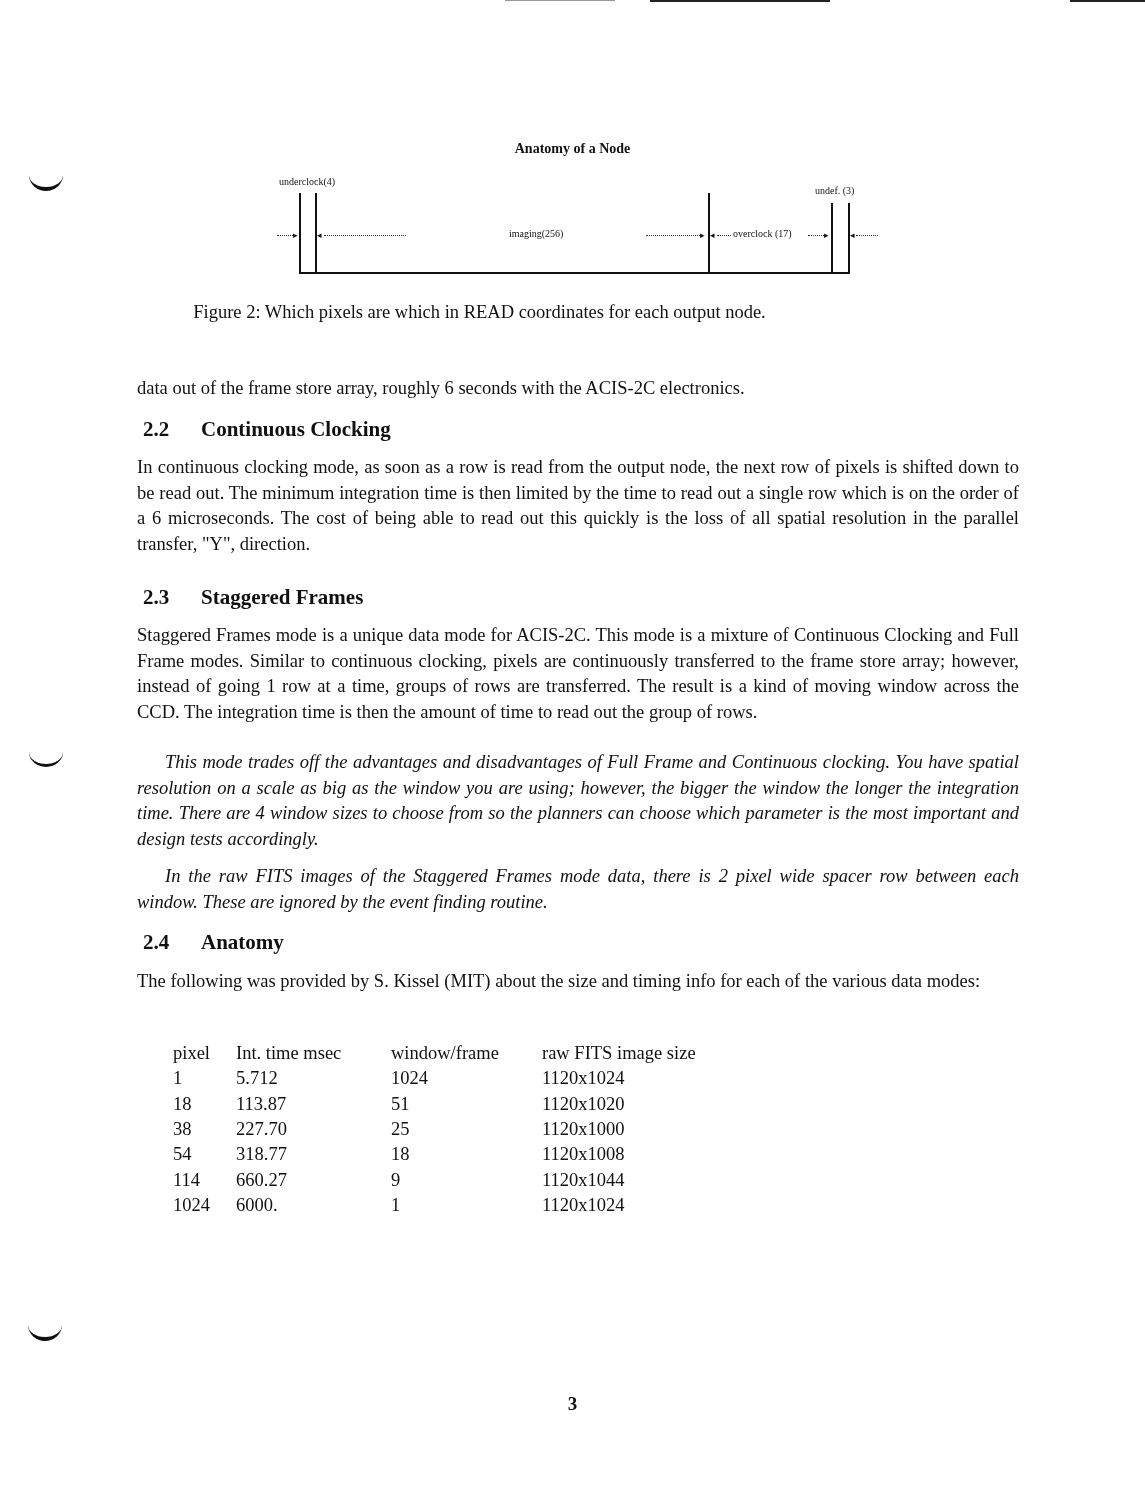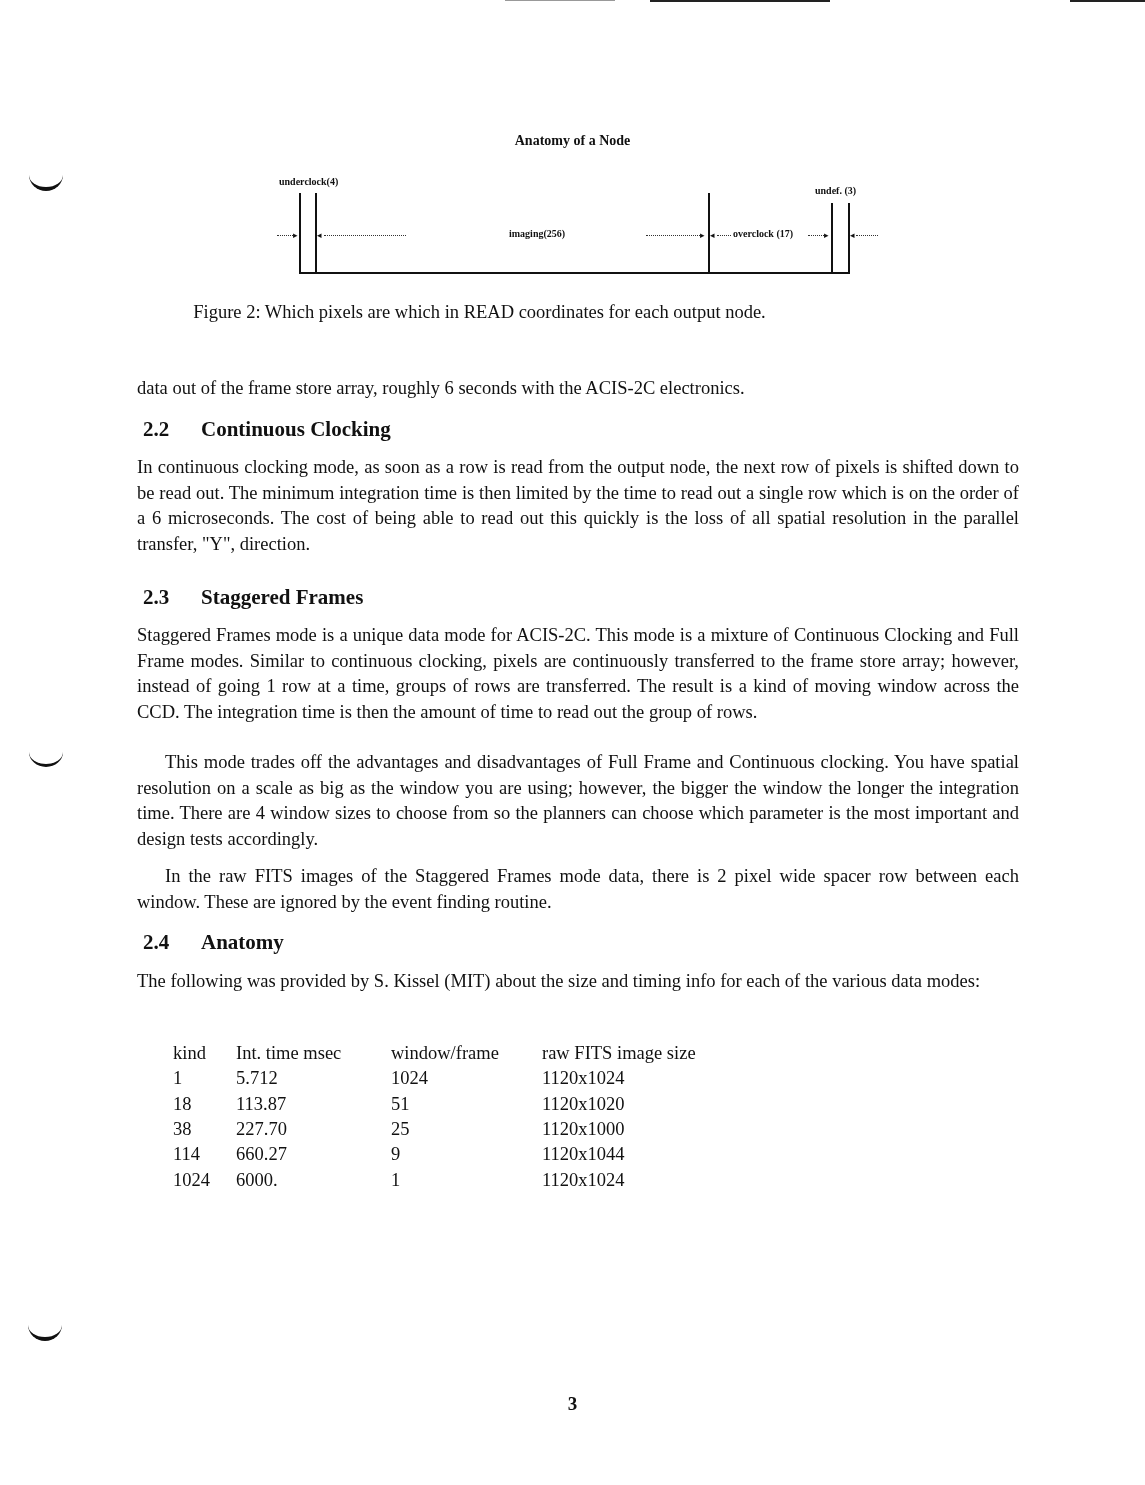--- a/index.html
+++ b/index.html
@@ -5,31 +5,31 @@
   html, body { margin: 0; padding: 0; background: #ffffff; }
   body {
     width: 1145px; height: 1485px; position: relative; overflow: hidden;
     font-family: "Liberation Serif", "DejaVu Serif", serif; color: #111;
   }
   
   .scan-line { position: absolute; height: 2px; background: #222; }
   
   .punch { position: absolute; width: 34px; height: 12px; border-bottom: 4px solid #111; border-radius: 0 0 50% 50% / 0 0 100% 100%; }
 
-  .diagram-title { position: absolute; left: 0; width: 1145px; top: 133px; text-align: center; font-size: 14px; font-weight: bold; }
-  .diag-label { position: absolute; font-size: 10px; font-weight: bold; white-space: nowrap; }
+  .diagram-title { position: absolute; left: 0; width: 1145px; top: 141px; text-align: center; font-size: 14px; font-weight: bold; }
+  .diag-label { position: absolute; font-size: 10px; font-weight: normal; white-space: nowrap; }
   .vline { position: absolute; width: 2px; background: #111; }
   .hline { position: absolute; height: 2px; background: #111; }
   .dots { position: absolute; border-top: 1px dotted #333; height: 0; }
   .arrow { position: absolute; font-size: 9px; line-height: 9px; font-weight: bold; }
 
   .caption { position: absolute; left: 0; width: 959px; top: 302px; text-align: center; font-size: 18.5px; }
 
   .para { position: absolute; left: 137px; width: 882px; font-size: 18.5px; line-height: 25.5px; text-align: justify; }
-  .para.indent { text-indent: 28px; }
+  .para.indent { text-indent: 28px; font-style: italic; }
   .heading { position: absolute; left: 143px; font-size: 21px; font-weight: bold; }
   .heading .num { display: inline-block; width: 58px; }
 
   table.summary { position: absolute; left: 173px; top: 1041px; border-collapse: collapse; font-size: 18.5px; }
   table.summary td, table.summary th { padding: 0; text-align: left; font-weight: normal; height: 25.3px; vertical-align: middle; }
   table.summary .c0 { width: 63px; }
   table.summary .c1 { width: 155px; }
   table.summary .c2 { width: 151px; }
   table.summary .c3 { width: 200px; }
 
@@ -94,21 +94,21 @@
 <div class="para indent" style="top:852px;margin-top:12px;">In the raw FITS images of the Staggered Frames mode data, there is 2 pixel wide spacer row between each window. These are ignored by the event finding routine.</div>
 
 <div class="heading" style="top:930px;">
   <span class="num">2.4</span><span>Anatomy</span>
 </div>
 <div class="para" style="top:969px;">The following was provided by S. Kissel (MIT) about the size and timing info for each of the various data modes:</div>
 
 <table class="summary">
   <thead>
     <tr>
-      <th class="c0">kind</th>
+      <th class="c0">pixel</th>
       <th class="c1">Int. time msec</th>
       <th class="c2">window/frame</th>
       <th class="c3">raw FITS image size</th>
     </tr>
   </thead>
   <tbody>
     <tr>
       <td>1</td>
       <td>5.712</td>
       <td>1024</td>
@@ -120,20 +120,26 @@
       <td>51</td>
       <td>1120x1020</td>
     </tr>
     <tr>
       <td>38</td>
       <td>227.70</td>
       <td>25</td>
       <td>1120x1000</td>
     </tr>
     <tr>
+      <td>54</td>
+      <td>318.77</td>
+      <td>18</td>
+      <td>1120x1008</td>
+    </tr>
+    <tr>
       <td>114</td>
       <td>660.27</td>
       <td>9</td>
       <td>1120x1044</td>
     </tr>
     <tr>
       <td>1024</td>
       <td>6000.</td>
       <td>1</td>
       <td>1120x1024</td>

